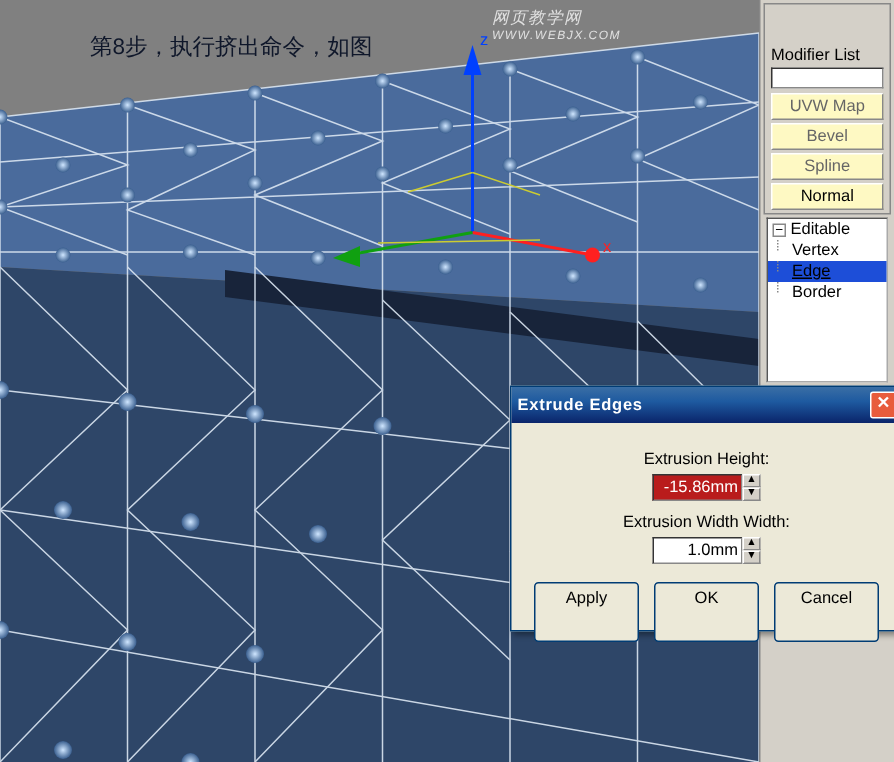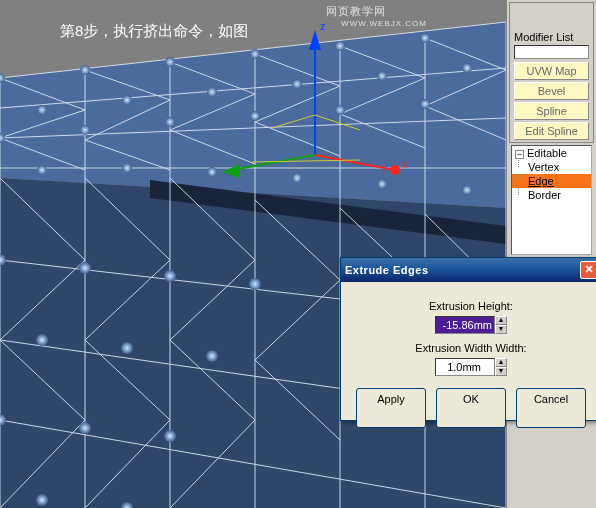--- a/index.html
+++ b/index.html
@@ -1,45 +1,45 @@
 <!DOCTYPE html>
 <html><head>
 <meta charset="utf-8">
 <style>
   * { box-sizing: border-box; margin: 0; padding: 0; font-family: "Microsoft Sans Serif", Tahoma, sans-serif; font-size: 11px; }
   body { width: 596px; height: 508px; overflow: hidden; position: relative; background: #808080; }
   .viewport { position: absolute; left: 0; top: 0; width: 506px; height: 508px; background: #808080; }
-  .annotation { position: absolute; left: 60px; top: 22px; color: #ffffff; font-size: 15px; font-family: SimSun, sans-serif; }
-  .watermark { position: absolute; right: 79px; top: 4px; color: #e0e0e0; font-size: 11px; letter-spacing: 1px; }
+  .annotation { position: absolute; left: 60px; top: 22px; color: #0f172a; font-size: 15px; font-family: SimSun, sans-serif; }
+  .watermark { position: absolute; right: 92px; top: 4px; color: #e0e0e0; font-size: 11px; letter-spacing: 1px; font-style: italic; }
   .viewport svg { position: absolute; left: 0; top: 0; }
 
   .side-panel { position: absolute; right: 0; top: 0; width: 90px; height: 508px; background: #d4d0c8; border-left: 1px solid #888; }
   .panel-group { border: 1px solid #888; margin: 2px; background: #d4d0c8; }
   .panel-label { font-size: 11px; padding: 2px 4px; color: #000; margin-top: 26px; }
   .panel-btn { display: block; width: calc(100% - 8px); margin: 2px 4px; height: 18px; background: #fef9c3; border: 1px solid #fff; border-right-color: #888; border-bottom-color: #888; text-align: center; line-height: 16px; color: #666; font-size: 11px; }
   .panel-btn.active { color: #000; }
   .stack-list { border: 1px inset #aaa; margin: 2px 4px; background: #fff; height: 110px; font-size: 11px; }
   .stack-row { padding: 1px 3px; white-space: nowrap; }
-  .stack-row.sel { background: #f97316; text-decoration: underline; }
+  .stack-row.sel { background: #1d4ed8; text-decoration: underline; }
   .stack-row .exp { display:inline-block; width:9px; height:9px; border:1px solid #888; text-align:center; line-height:7px; font-size:9px; margin-right:3px; background:#fff; }
   .stack-indent { padding-left: 16px; position:relative; }
   .stack-indent::before { content:""; position:absolute; left:6px; top:0; bottom:50%; width:0; border-left:1px dotted #888; }
   .roll-hdr { background:#d4d0c8; border-top:1px solid #fff; border-bottom:1px solid #888; padding:1px 4px; font-size:11px; }
   .mini-btn { display:inline-block; height:18px; margin:2px 2px; padding:0 4px; background:#d4d0c8; border:1px solid #fff; border-right-color:#888; border-bottom-color:#888; line-height:16px; font-size:11px; color:#000; }
 
   
   .dialog { position: absolute; left: 340px; top: 257px; width: 262px; height: 164px; background: #ece9d8; border: 1px solid #003c74; box-shadow: 2px 2px 4px rgba(0,0,0,.4); }
   .dlg-title { height: 24px; background: linear-gradient(#3a6ea5,#1e5aa0 40%,#0a246a); color: #fff; display: flex; align-items: center; padding: 0 4px; font-weight: bold; font-size: 12px; }
   .dlg-title-text { flex: 1; letter-spacing: .5px; }
   .dlg-close { width: 18px; height: 18px; background: #e85c3c; border: 1px solid #fff; border-radius: 2px; color: #fff; text-align: center; line-height: 14px; font-size: 11px; position:absolute; right:3px; top:3px; }
   .dlg-body { padding: 10px; text-align: center; }
   .dlg-label { margin: 8px 0 4px; font-size: 11px; }
   .spinner { display:inline-flex; }
-  .spinner input { width: 60px; height: 18px; background: #4c1d95; color:#fff; border: 1px inset #888; text-align: right; padding-right: 2px; font-size:11px; }
-  .spinner input.plain { background:#fff; color:#000;text-align:center; }
+  .spinner input { width: 60px; height: 18px; background: #b91c1c; color:#fff; border: 1px inset #888; text-align: right; padding-right: 2px; font-size:11px; }
+  .spinner input.plain { background:#fff; color:#000; }
   .spin-btns { display:flex; flex-direction:column; }
   .spin-btns div { width:12px; height:9px; background:#d4d0c8; border:1px solid #fff; border-right-color:#888; border-bottom-color:#888; font-size:7px; line-height:6px; text-align:center; }
   .dlg-foot { display:flex; justify-content:space-around; margin-top:12px; }
   .dlg-btn { width: 70px; height: 40px; background: #ece9d8; border:1px solid #003c74; border-radius:3px; line-height:20px; font-size:11px; }
 </style>
 </head>
 <body>
 
 <div class="viewport">
   <svg width="506" height="508">
@@ -113,32 +113,32 @@
       <line x1="315" y1="155" x2="232" y2="170" stroke="#10a010" stroke-width="2"></line>
       <polygon points="222,172 240,164 240,178" fill="#10a010"></polygon>
       <line x1="252" y1="162" x2="360" y2="160" stroke="#cccc30" stroke-width="1"></line>
       <line x1="315" y1="115" x2="360" y2="130" stroke="#cccc30" stroke-width="1"></line>
       <line x1="315" y1="115" x2="272" y2="128" stroke="#cccc30" stroke-width="1"></line>
     </g>
   </svg>
   <div class="annotation">第8步，执行挤出命令，如图</div>
   <div class="watermark">
     <div>网页教学网</div>
-    <div style="font-size:8px;margin-left:15px;">WWW.WEBJX.COM</div>
+    <div style="font-size:8px;">WWW.WEBJX.COM</div>
   </div>
 </div>
 
 <div class="side-panel">
   <div class="panel-group">
     <div class="panel-label">Modifier List</div>
     <div style="border:1px inset #888; height:14px; margin:0 4px 3px; background:#fff;"></div>
     <div class="panel-btn">UVW Map</div>
     <div class="panel-btn">Bevel</div>
     <div class="panel-btn">Spline</div>
-    <div class="panel-btn">Edit Spline</div>
+    <div class="panel-btn active">Normal</div>
   </div>
   <div class="stack-list">
     <div class="stack-row"><span class="exp">−</span><span>Editable</span></div>
     <div class="stack-row stack-indent">Vertex</div>
     <div class="stack-row stack-indent sel">Edge</div>
     <div class="stack-row stack-indent">Border</div>
   </div>
   <div style="flex:1"></div>
   <div class="roll-hdr"><span>+&nbsp;&nbsp;&nbsp;</span><span>Soft</span></div>
   <div class="roll-hdr"><span>−&nbsp;&nbsp;&nbsp;</span><span>Ed</span></div>

